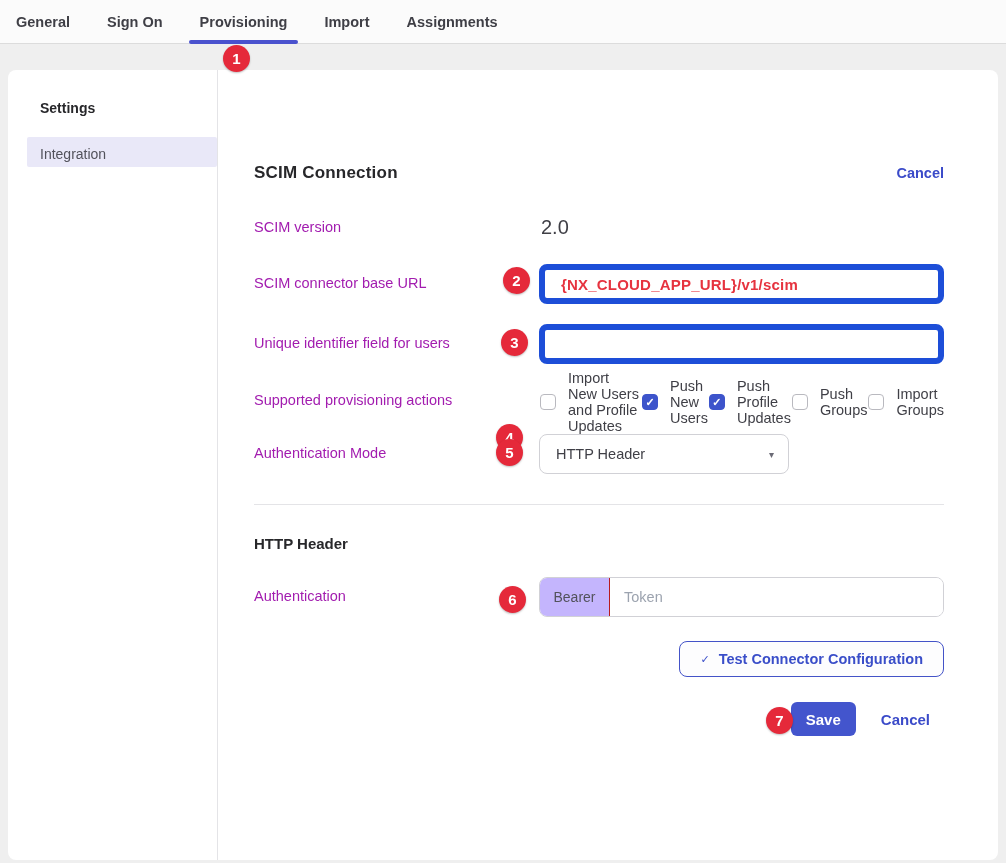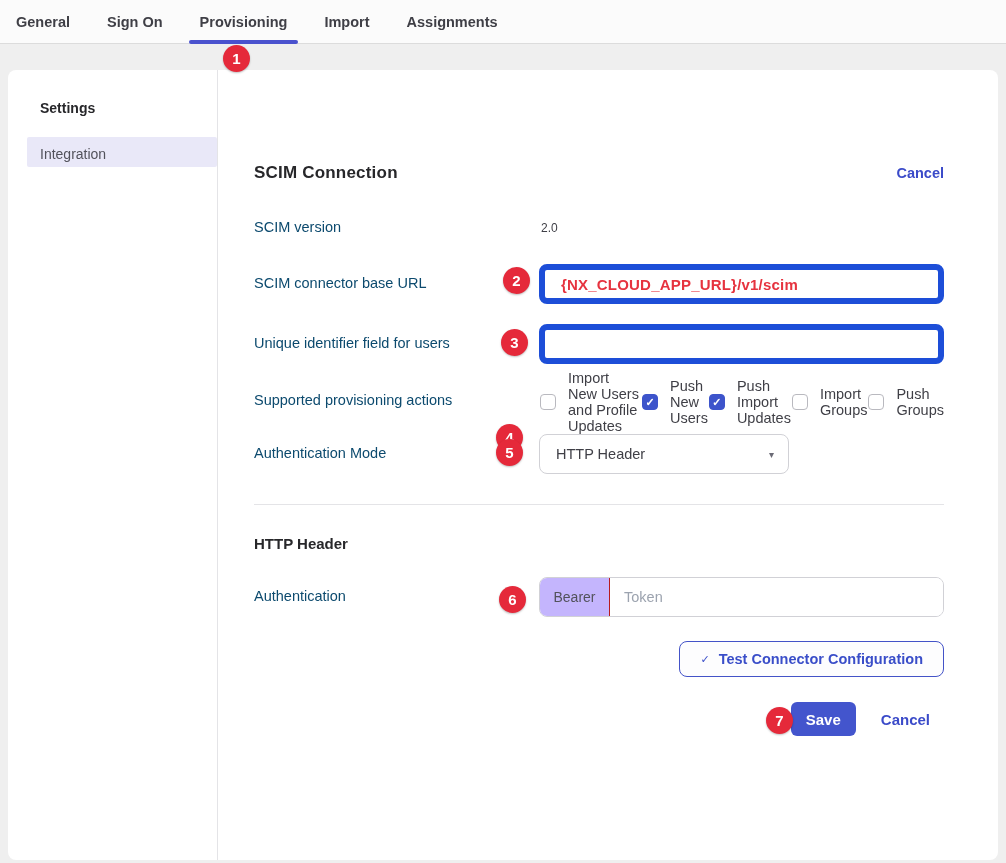--- a/index.html
+++ b/index.html
@@ -123,28 +123,28 @@
   }
 
   .form-row {
     position:relative;
     display:flex;
     align-items:flex-start;
   }
   .form-label {
     flex:0 0 285px;
     font-size:14.5px;
-    color:#0c4a6e;
+    color:#a21caf;
     padding-top:2px;
   }
   .form-control { flex:1; }
 
   .row-version   { margin-top:33px; height:20px; align-items:center; }
   .row-version .form-label { padding-top:0; }
-  .static-value  { font-size:12px; color:#3f3f46; padding-left:2px; }
+  .static-value  { font-size:20px; color:#3f3f46; padding-left:2px; }
 
   .row-baseurl   { margin-top:27px; }
   .row-baseurl .form-label,
   .row-unique .form-label { padding-top:11px; }
   .row-unique    { margin-top:20px; }
 
   .text-input {
     width:100%;
     height:40px;
     border:6px solid #1d4ed8;
@@ -386,29 +386,29 @@
         <label class="checkbox-row">
           <span class="checkbox unchecked"></span>
           <span class="checkbox-label">Import New Users and Profile Updates</span>
         </label>
         <label class="checkbox-row">
           <span class="checkbox checked">✓</span>
           <span class="checkbox-label">Push New Users</span>
         </label>
         <label class="checkbox-row">
           <span class="checkbox checked">✓</span>
-          <span class="checkbox-label">Push Import Updates</span>
+          <span class="checkbox-label">Push Profile Updates</span>
+        </label>
+        <label class="checkbox-row">
+          <span class="checkbox unchecked"></span>
+          <span class="checkbox-label">Push Groups</span>
         </label>
         <label class="checkbox-row">
           <span class="checkbox unchecked"></span>
           <span class="checkbox-label">Import Groups</span>
-        </label>
-        <label class="checkbox-row">
-          <span class="checkbox unchecked"></span>
-          <span class="checkbox-label">Push Groups</span>
         </label>
       </div>
       <div class="badge badge-4">4</div>
     </div>
 
     <div class="form-row row-authmode">
       <div class="form-label">Authentication Mode</div>
       <div class="form-control">
         <div class="select-box">
           <span>HTTP Header</span>

